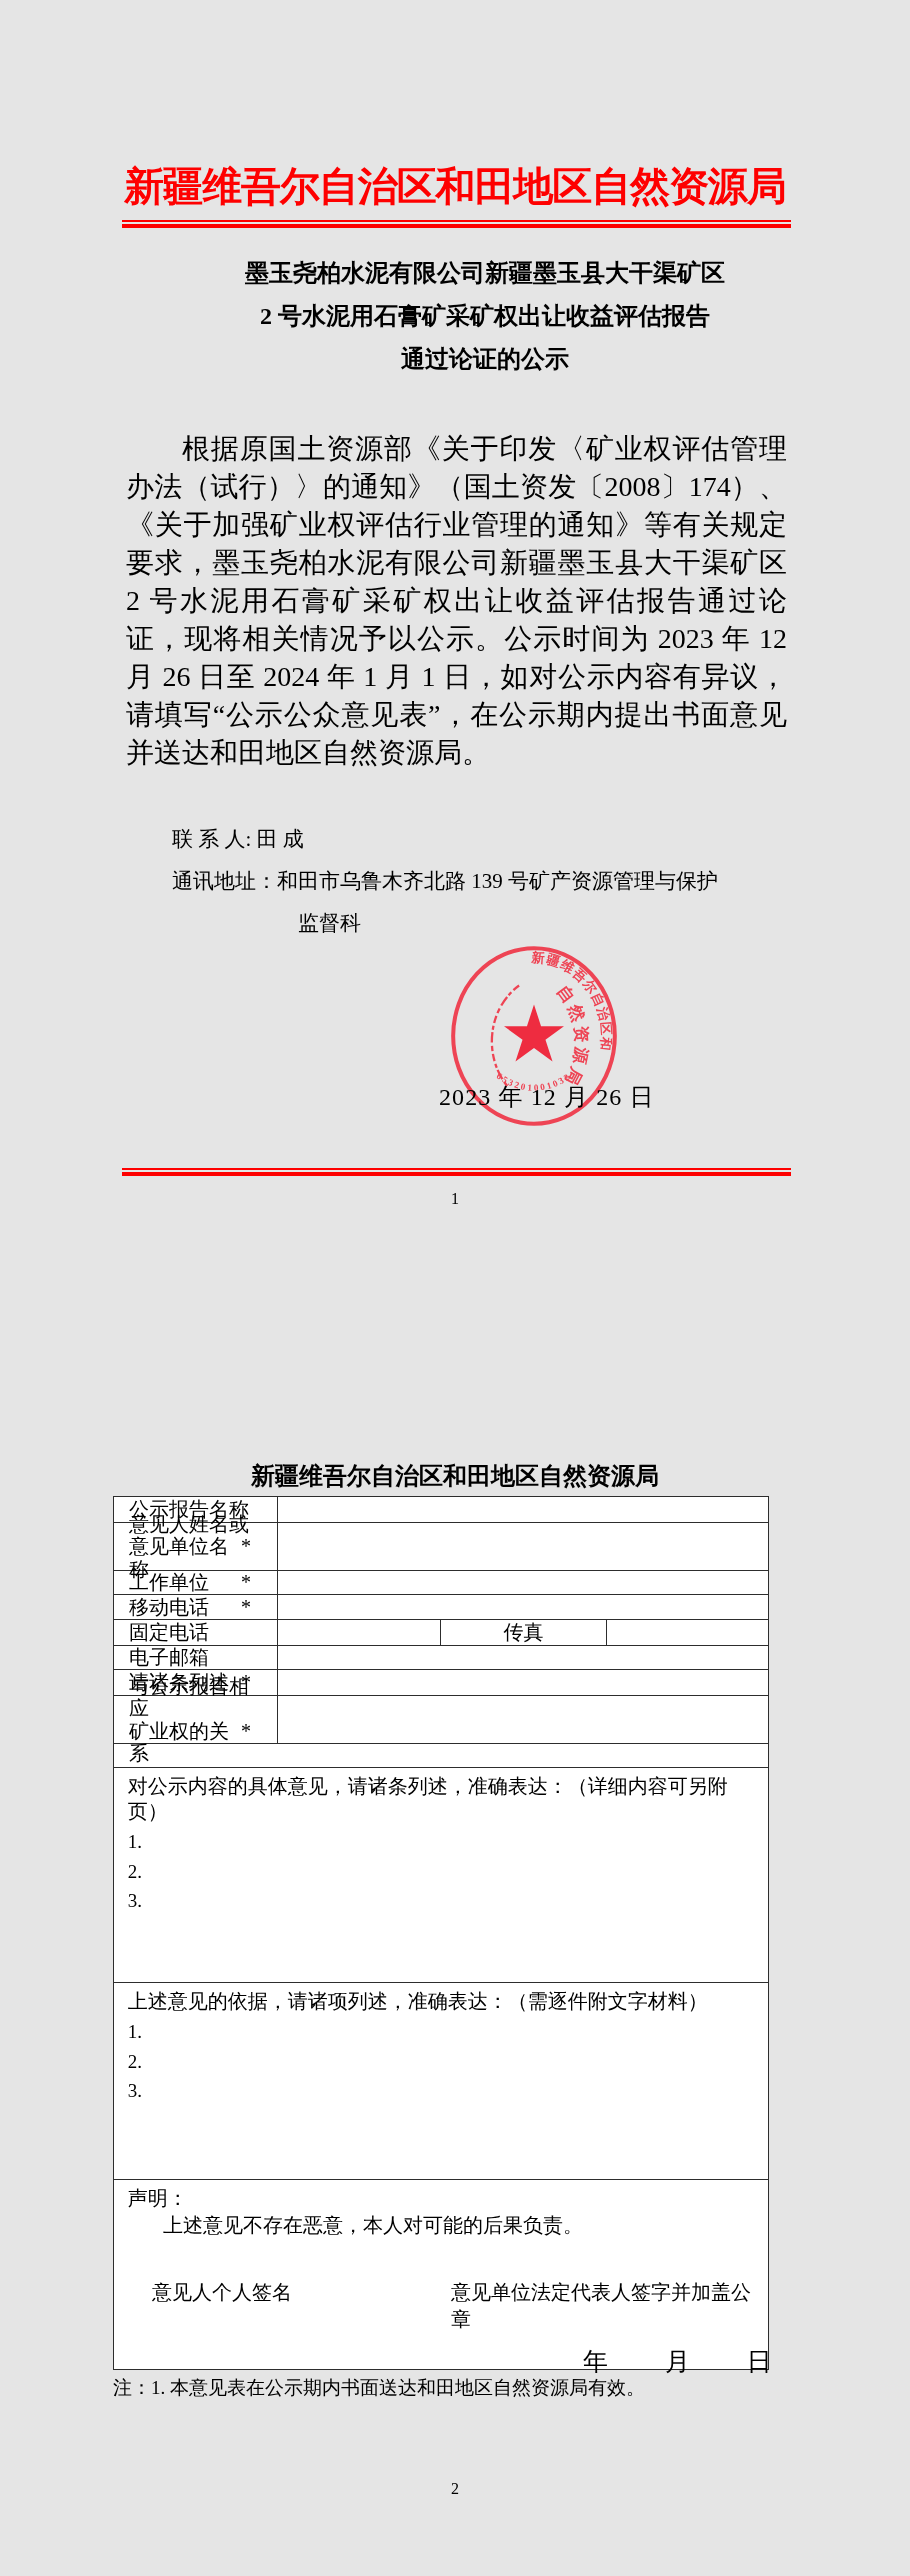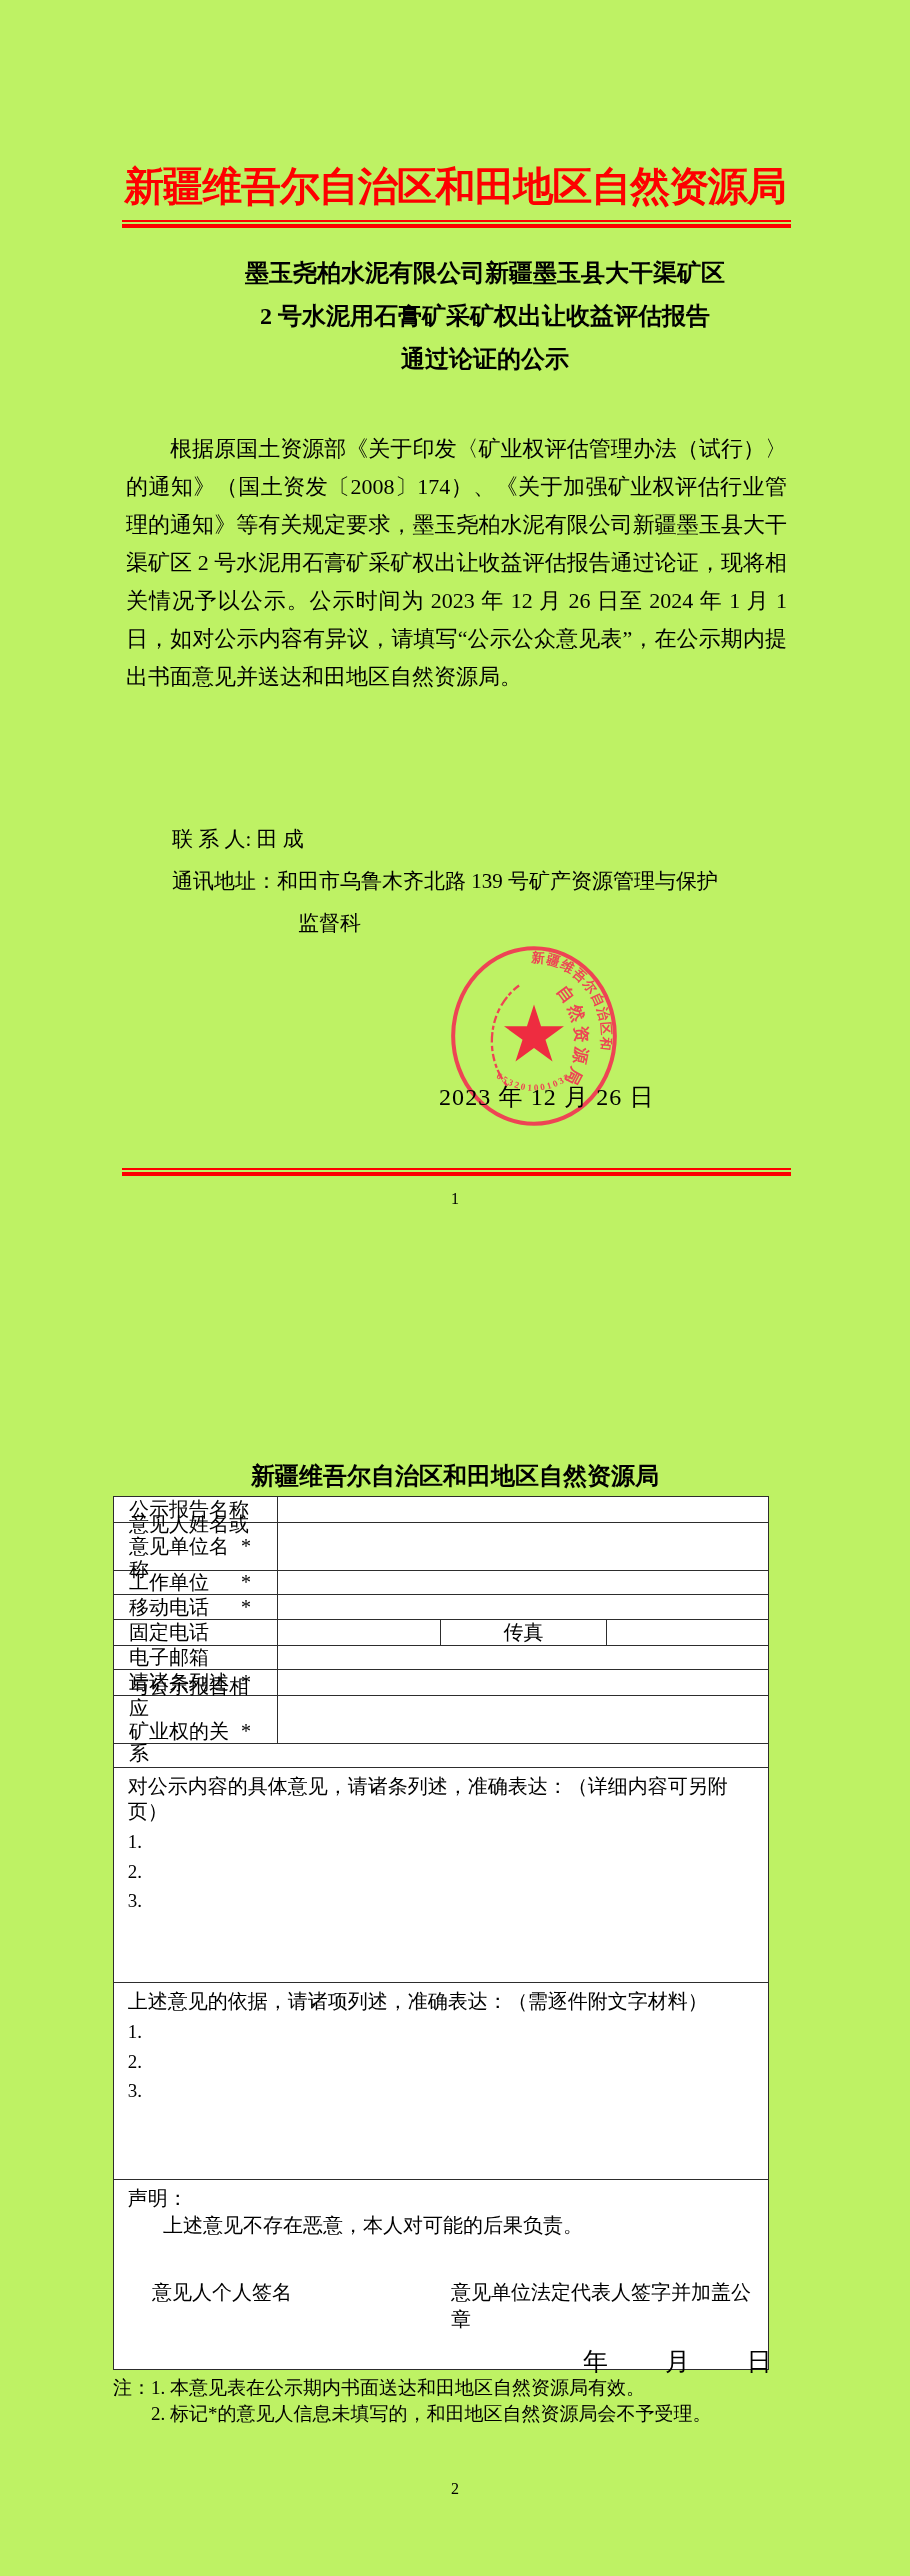--- a/index.html
+++ b/index.html
@@ -1,20 +1,20 @@
 <!DOCTYPE html>
 <html style="font-size:9.2px"><head>
 <meta charset="utf-8">
 <style>
   html,body{margin:0;padding:0;background:#ffffff;}
   #canvas{
     position:relative;
     width:910px;
     height:2576px;
-    background:#bef264;
+    background:#e5e5e5;
     font-family:"Liberation Serif","DejaVu Serif",serif;
     color:#000;
     overflow:hidden;
   }
   
   .red-header{
     position:absolute;
     left:0; top:159px; width:910px;
     text-align:center;
     font-size:40px;
@@ -37,21 +37,21 @@
     left:0; top:252px; width:910px;
     text-align:center;
     font-size:24px;
     font-weight:bold;
     line-height:43px;
     padding-left:30px;
   }
   .body-par{
     position:absolute;
     left:126px; top:430px; width:661px;
-    font-size:22px;
+    font-size:28px;
     line-height:38px;
     text-align:justify;
     text-indent:2em;
   }
   .contact{
     position:absolute;
     left:172px; top:818px; width:631px;
     font-size:21px;
     line-height:42px;
   }
@@ -304,19 +304,18 @@
       <div class="decl-body">上述意见不存在恶意，本人对可能的后果负责。</div>
       <div class="decl-sign-personal">意见人个人签名</div>
       <div class="decl-sign-unit">意见单位法定代表人签字并加盖公章</div>
       <div class="decl-date">年　　月　　日</div>
     </div>
 
   </div>
 
   <div class="notes">
     <div>注：1. 本意见表在公示期内书面送达和田地区自然资源局有效。</div>
-    <div class="note2">2. 标记*的意见人信息未填写的，和田地区自然资源局会不予受理。</div>
   </div>
 
   <div class="page-num pn2">2</div>
 
 </div>
 
 
 </body></html>

